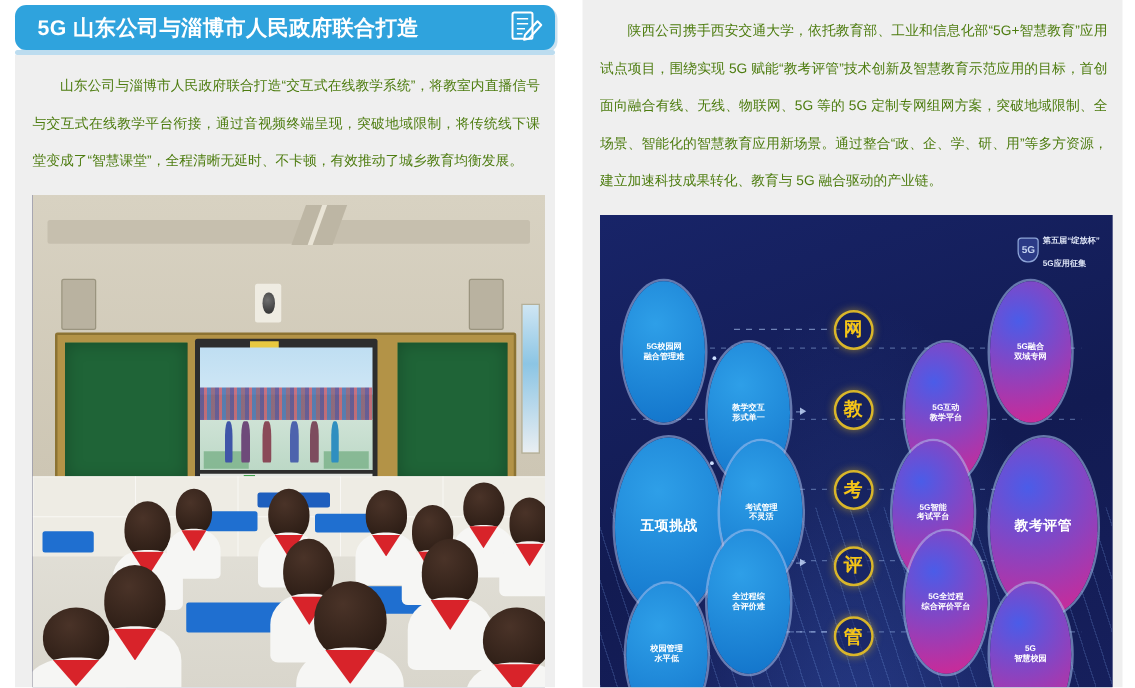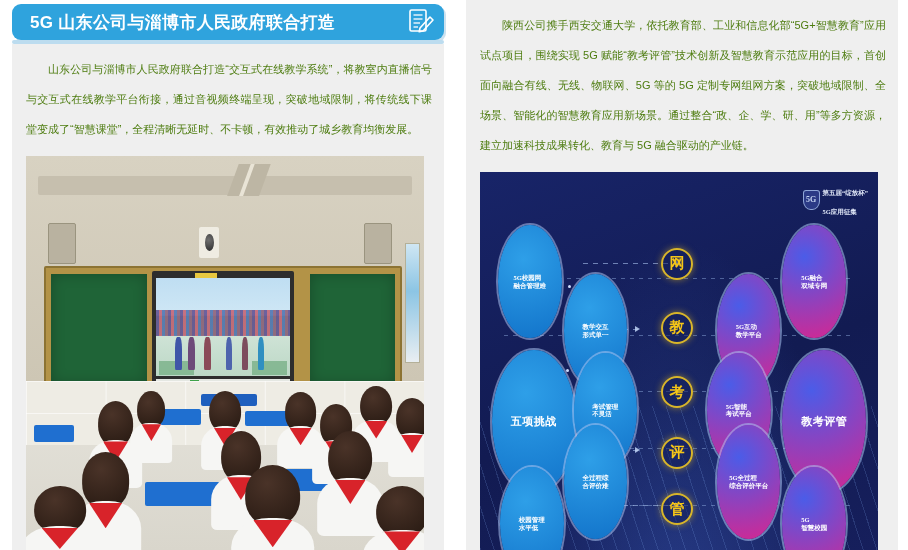--- a/index.html
+++ b/index.html
@@ -87,26 +87,25 @@
     color: #4d7c0f;
     font-size: 11px;
     line-height: 30px;
     text-align: justify;
     text-indent: 2em;
     padding: 10px 12px 2px 14px;
     margin: 0;
     font-family: "Liberation Sans", sans-serif;
   }
   .media {
-    margin: 10px 20px 0 14px;
+    margin: 10px 8px 0 14px;
     flex: 1 1 auto;
     position: relative;
     overflow: hidden;
     background: #1a2260;
-    font-family: Liberation Serif, serif;
   }
 
   
   .classroom { position: absolute; inset: 0; background: #cfc8b8; }
   .cr-wall {
     position: absolute; left: 0; right: 0; top: 0; height: 57%;
     background: linear-gradient(#d8d2c2, #cdc6b4);
   }
   .cr-ceilbeam {
     position: absolute; left: 3%; right: 3%; top: 5%; height: 5%;
@@ -265,21 +264,21 @@
     font-weight: bold;
   }
   .dg-logo .txt { line-height: 1.15; }
   .dg-logo .t1 { color: #dfe6f7; font-size: 6.5px; font-weight: bold; white-space: nowrap; }
   .dg-logo .t2 { color: #dfe6f7; font-size: 6.5px; font-weight: bold; white-space: nowrap; text-align: right;}
 
   .node {
     position: absolute;
     border-radius: 50%;
     display: flex; align-items: center; justify-content: center;
-    text-align: left;
+    text-align: center;
     color: #ffffff;
     font-weight: bold;
     line-height: 1.15;
     box-shadow: 0 0 0 2px rgba(170,195,240,0.55);
     white-space: pre-line;
   }
   .node.blue  { background: radial-gradient(circle at 40% 30%, #2e9fe8, #1172c9); }
   .node.pink  { background: radial-gradient(circle at 35% 28%, #4b5ce8, #d8258f); }
   .node.small { font-size: 6.5px; }
   .node.big   { font-size: 11px; letter-spacing: .5px; }

